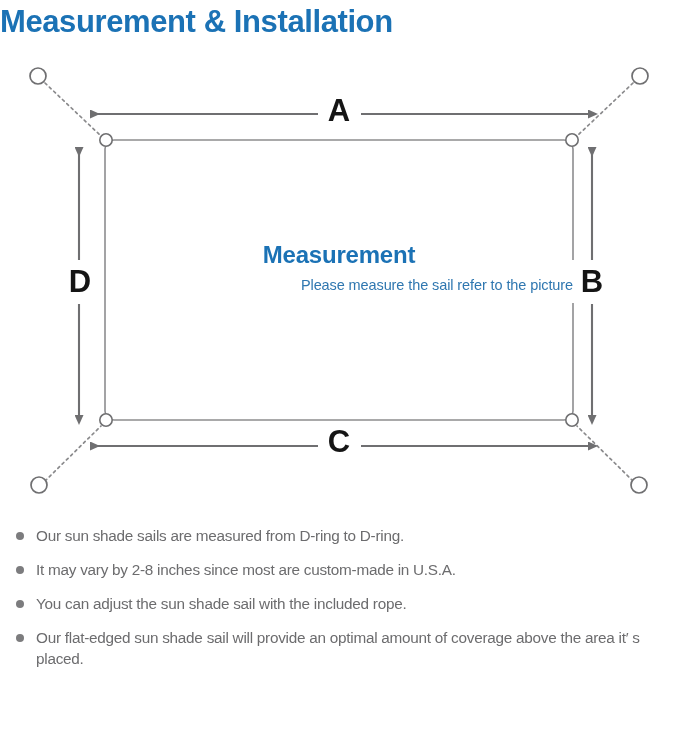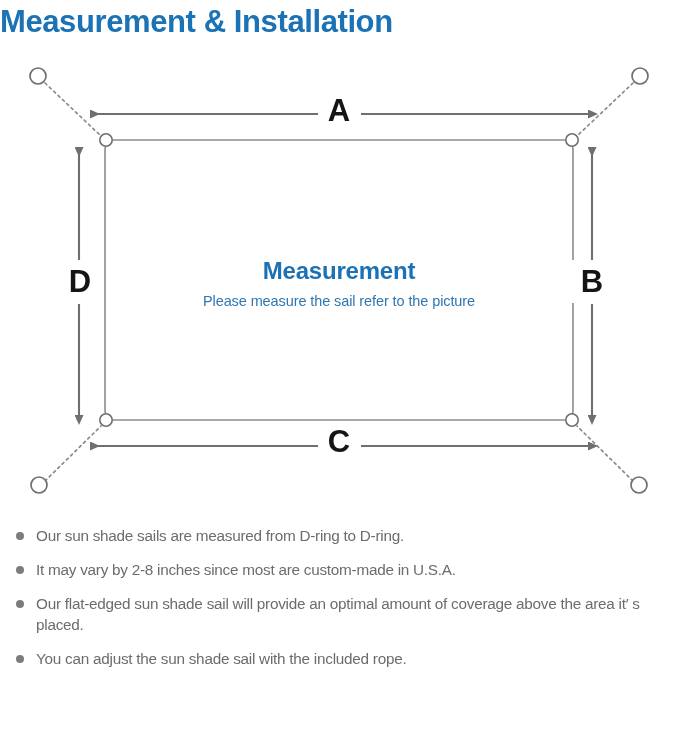--- a/index.html
+++ b/index.html
@@ -47,40 +47,41 @@
     width: 679px;
     height: 470px;
   }
   .diagram svg {
     display: block;
   }
 
   .center-label {
     position: absolute;
     left: 105px;
-    top: 208px;
+    top: 192px;
     width: 468px;
     text-align: center;
     pointer-events: none;
   }
   .center-title {
     font-family: "Liberation Sans", sans-serif;
     font-weight: bold;
     font-size: 24px;
     color: #1b72b5;
     line-height: 30px;
     letter-spacing: -0.2px;
   }
   .center-sub {
     font-family: "Liberation Sans", sans-serif;
     font-size: 14.5px;
     color: #2f77b0;
     line-height: 22px;
     letter-spacing: -0.1px;
     padding-top: 4px;
+    text-align: right;
   }
 
   .dim-letter {
     position: absolute;
     font-family: "Liberation Sans", sans-serif;
     font-weight: bold;
     font-size: 31px;
     color: #151515;
     line-height: 31px;
     text-align: center;
@@ -195,21 +196,21 @@
     <div class="note">
       <span class="dot"></span>
       <span>Our sun shade sails are measured from D-ring to D-ring.</span>
     </div>
     <div class="note">
       <span class="dot"></span>
       <span>It may vary by 2-8 inches since most are custom-made in U.S.A.</span>
     </div>
     <div class="note">
       <span class="dot"></span>
+      <span>You can adjust the sun shade sail with the included rope.</span>
+    </div>
+    <div class="note">
+      <span class="dot"></span>
       <span>Our flat-edged sun shade sail will provide an optimal amount of coverage above the area it′ s placed.</span>
     </div>
-    <div class="note">
-      <span class="dot"></span>
-      <span>You can adjust the sun shade sail with the included rope.</span>
-    </div>
   </div>
 
 </div>
 
 </body></html>

